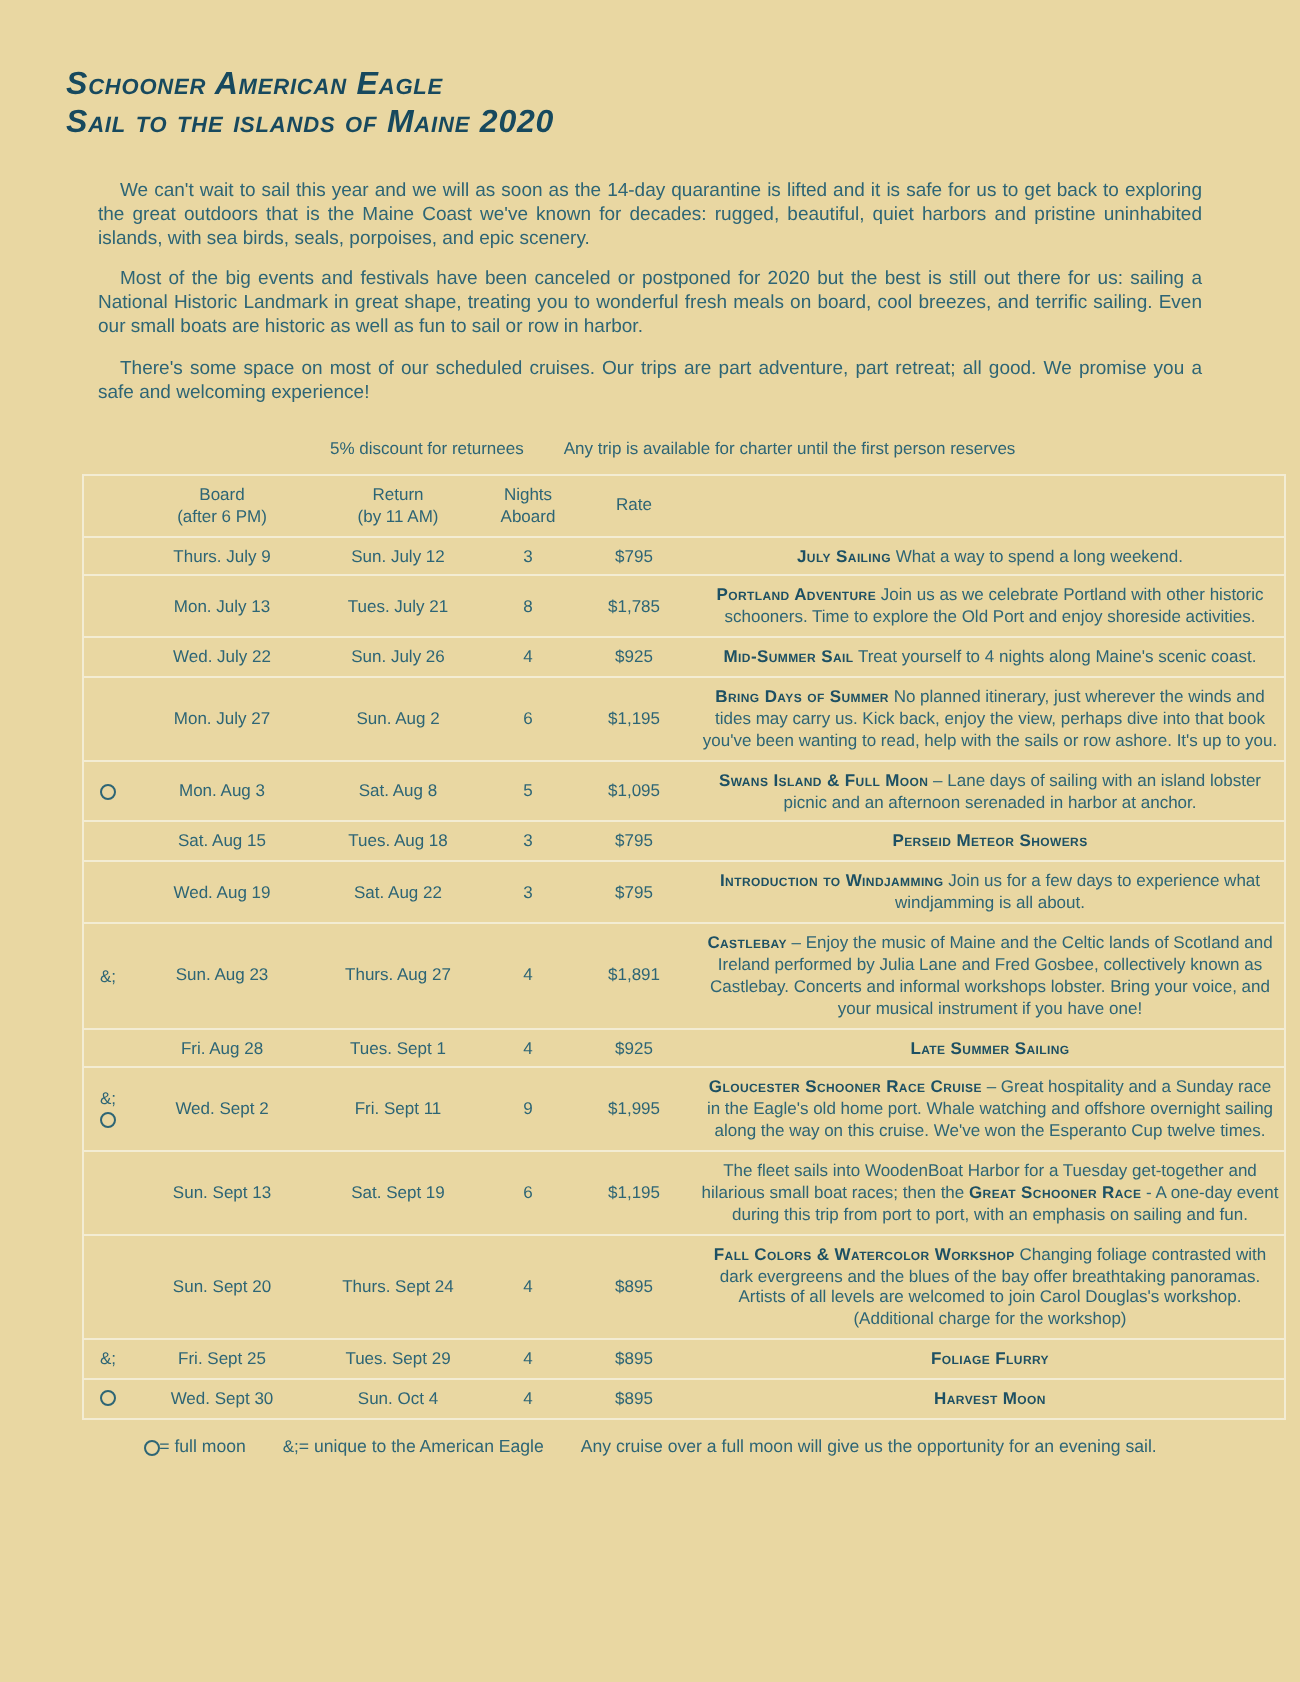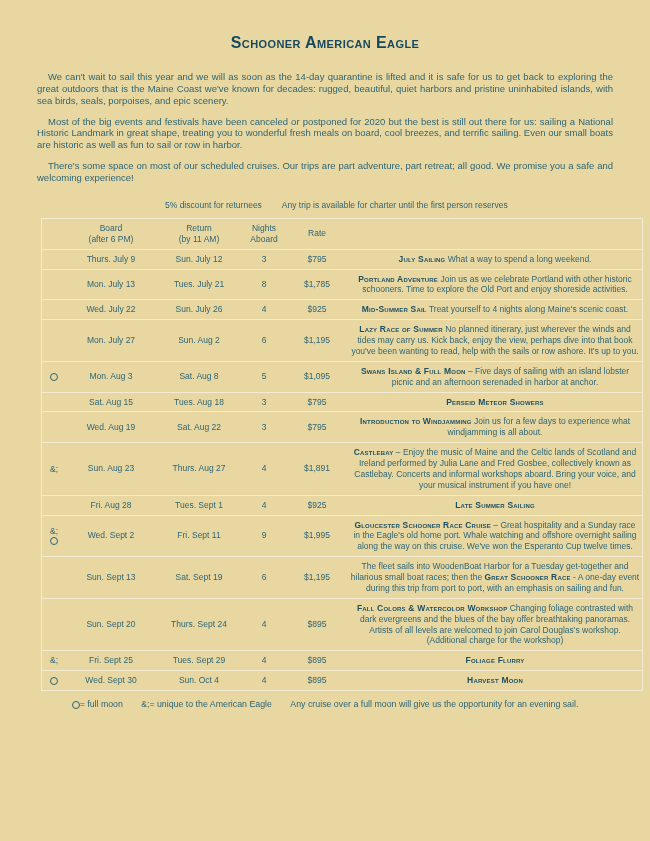--- a/index.html
+++ b/index.html
@@ -3,28 +3,28 @@
 <meta charset="utf-8">
 <style>
   html,body{margin:0;padding:0;}
   body{
     width:650px;height:841px;overflow:hidden;
     background:#e9d7a2;
     font-family:"Liberation Sans",sans-serif;
     color:#2d6575;
   }
   .page{padding:34px 33px 0 33px;box-sizing:border-box;}
-  .title-block{text-align:center;margin-bottom:18px;}
+  .title-block{margin-bottom:18px;font-style:italic;}
   .title-line{
     font-variant:small-caps;font-weight:bold;color:#17495e;
     font-size:16px;line-height:1.18;letter-spacing:.4px;
   }
   .intro{
     font-size:9.5px;line-height:1.25;text-align:justify;
-    margin:9px 4px;text-indent:11px;
+    margin:9px 16px;text-indent:11px;
   }
   .notes-row{
     display:flex;gap:20px;font-size:8.5px;
     margin:16px 0 8px 94px;
     padding-left:38px;
   }
   .notes-row span{white-space:nowrap;}
   table.cruises{
     width:602px;margin-left:8px;border-collapse:collapse;
     font-size:8.5px;line-height:1.28;
@@ -55,20 +55,21 @@
   }
   .legend-line .seg{margin:0 8px;white-space:nowrap;}
 </style>
 </head>
 <body>
 
 <div class="page">
 
   <div class="title-block">
     <div class="title-line">Schooner American Eagle</div>
+    <div class="title-line">Sail to the islands of Maine 2020</div>
   </div>
 
   <p class="intro">We can't wait to sail this year and we will as soon as the 14-day quarantine is lifted and it is safe for us to get back to exploring the great outdoors that is the Maine Coast we've known for decades: rugged, beautiful, quiet harbors and pristine uninhabited islands, with sea birds, seals, porpoises, and epic scenery.</p>
   <p class="intro">Most of the big events and festivals have been canceled or postponed for 2020 but the best is still out there for us: sailing a National Historic Landmark in great shape, treating you to wonderful fresh meals on board, cool breezes, and terrific sailing.  Even our small boats are historic as well as fun to sail or row in harbor.</p>
   <p class="intro">There's some space on most of our scheduled cruises.  Our trips are part adventure, part retreat; all good.  We promise you a safe and welcoming experience!</p>
 
   <div class="notes-row">
     <span>5% discount for returnees</span>
     <span>Any trip is available for charter until the first person reserves</span>
   </div>
@@ -127,33 +128,33 @@
           <td class="c-desc"><span class="cruise-title">Mid-Summer Sail</span> <span>Treat yourself to 4 nights along Maine's scenic coast.</span></td>
         </tr>
         <tr>
           <td class="c-icon">
             <span class="icon-stack"></span>
           </td>
           <td class="c-board">Mon. July 27</td>
           <td class="c-return">Sun. Aug 2</td>
           <td class="c-nights">6</td>
           <td class="c-rate">$1,195</td>
-          <td class="c-desc"><span class="cruise-title">Lazy Race of Summer</span> <span>No planned itinerary, just wherever the winds and tides may carry us. Kick back, enjoy the view, perhaps dive into that book you've been wanting to read, help with the sails or row ashore. It's up to you.</span></td>
+          <td class="c-desc"><span class="cruise-title">Bring Days of Summer</span> <span>No planned itinerary, just wherever the winds and tides may carry us. Kick back, enjoy the view, perhaps dive into that book you've been wanting to read, help with the sails or row ashore. It's up to you.</span></td>
         </tr>
         <tr>
           <td class="c-icon">
             <span class="icon-stack">
               <span class="moon"></span>
             </span>
           </td>
           <td class="c-board">Mon. Aug 3</td>
           <td class="c-return">Sat. Aug 8</td>
           <td class="c-nights">5</td>
           <td class="c-rate">$1,095</td>
-          <td class="c-desc"><span class="cruise-title">Swans Island &amp; Full Moon</span> <span>– Five days of sailing with an island lobster picnic and an afternoon serenaded in harbor at anchor.</span></td>
+          <td class="c-desc"><span class="cruise-title">Swans Island &amp; Full Moon</span> <span>– Lane days of sailing with an island lobster picnic and an afternoon serenaded in harbor at anchor.</span></td>
         </tr>
         <tr>
           <td class="c-icon">
             <span class="icon-stack"></span>
           </td>
           <td class="c-board">Sat. Aug 15</td>
           <td class="c-return">Tues. Aug 18</td>
           <td class="c-nights">3</td>
           <td class="c-rate">$795</td>
           <td class="c-desc"><span class="cruise-title">Perseid Meteor Showers</span></td>
@@ -171,21 +172,21 @@
         <tr>
           <td class="c-icon">
             <span class="icon-stack">
               <span class="unique">&amp;;</span>
             </span>
           </td>
           <td class="c-board">Sun. Aug 23</td>
           <td class="c-return">Thurs. Aug 27</td>
           <td class="c-nights">4</td>
           <td class="c-rate">$1,891</td>
-          <td class="c-desc"><span class="cruise-title">Castlebay</span> <span>– Enjoy the music of Maine and the Celtic lands of Scotland and Ireland performed by Julia Lane and Fred Gosbee, collectively known as Castlebay.  Concerts and informal workshops aboard. Bring your voice, and your musical instrument if you have one!</span></td>
+          <td class="c-desc"><span class="cruise-title">Castlebay</span> <span>– Enjoy the music of Maine and the Celtic lands of Scotland and Ireland performed by Julia Lane and Fred Gosbee, collectively known as Castlebay.  Concerts and informal workshops lobster. Bring your voice, and your musical instrument if you have one!</span></td>
         </tr>
         <tr>
           <td class="c-icon">
             <span class="icon-stack"></span>
           </td>
           <td class="c-board">Fri. Aug 28</td>
           <td class="c-return">Tues. Sept 1</td>
           <td class="c-nights">4</td>
           <td class="c-rate">$925</td>
           <td class="c-desc"><span class="cruise-title">Late Summer Sailing</span></td>

